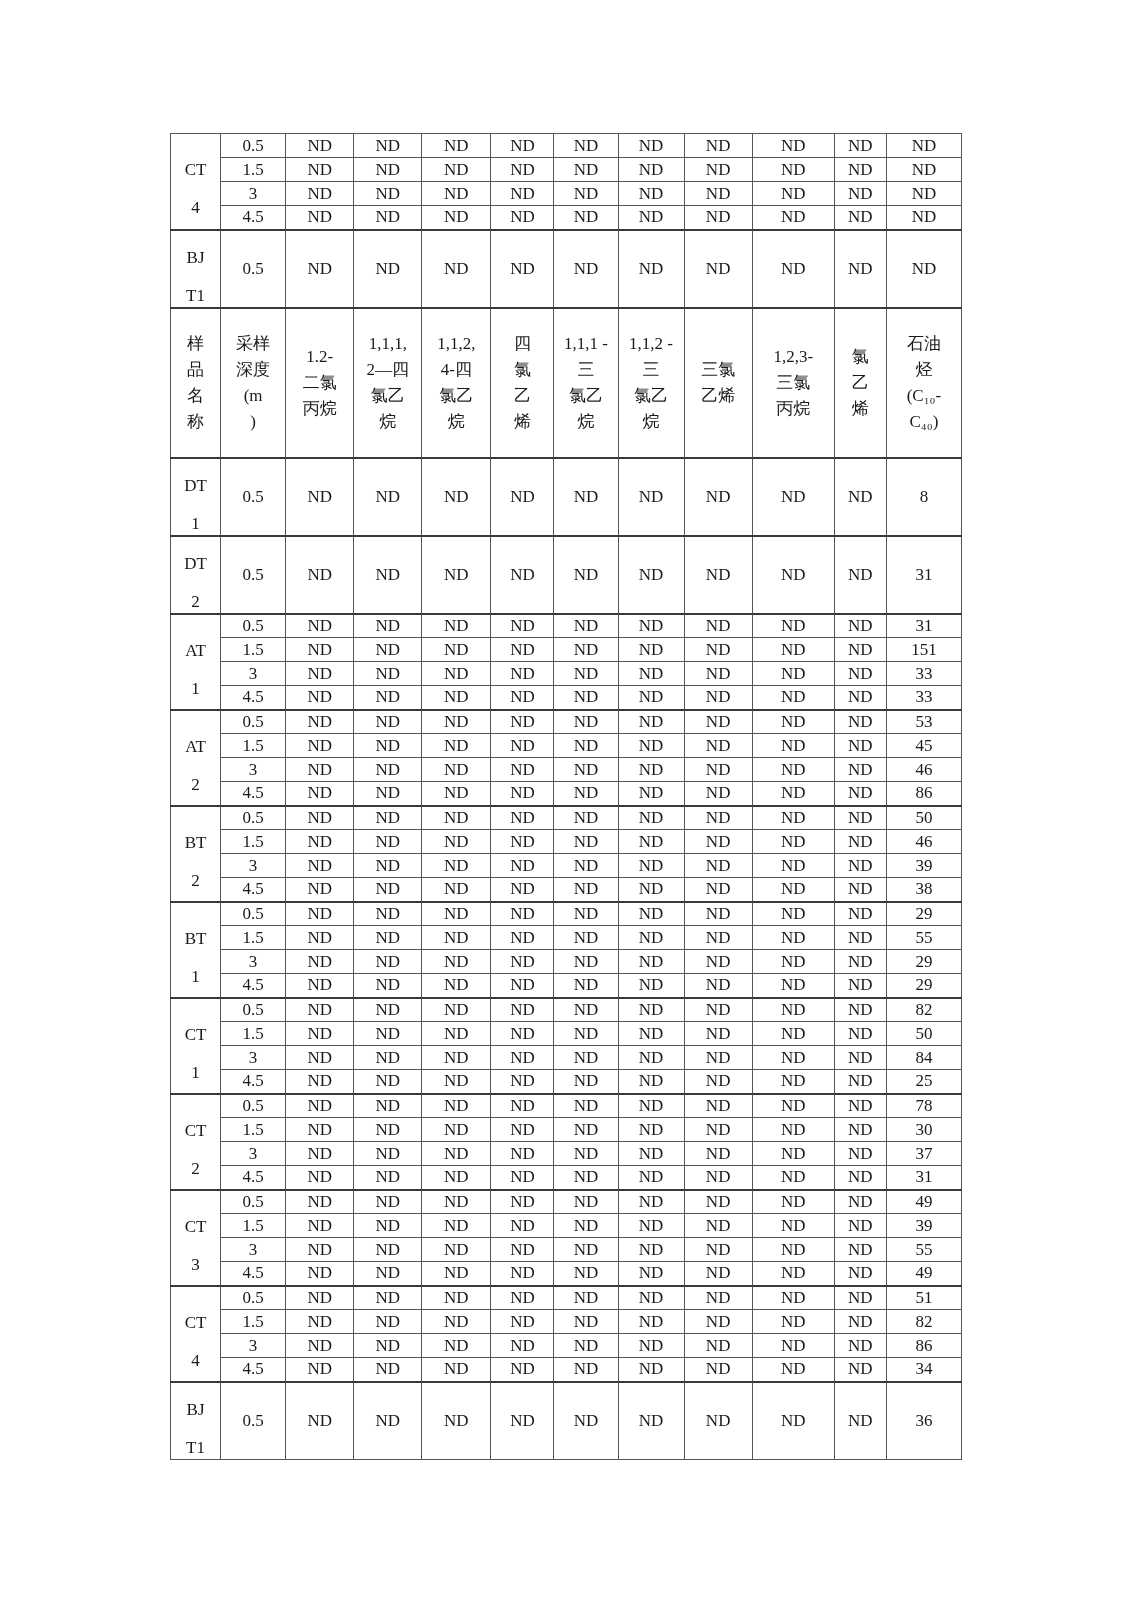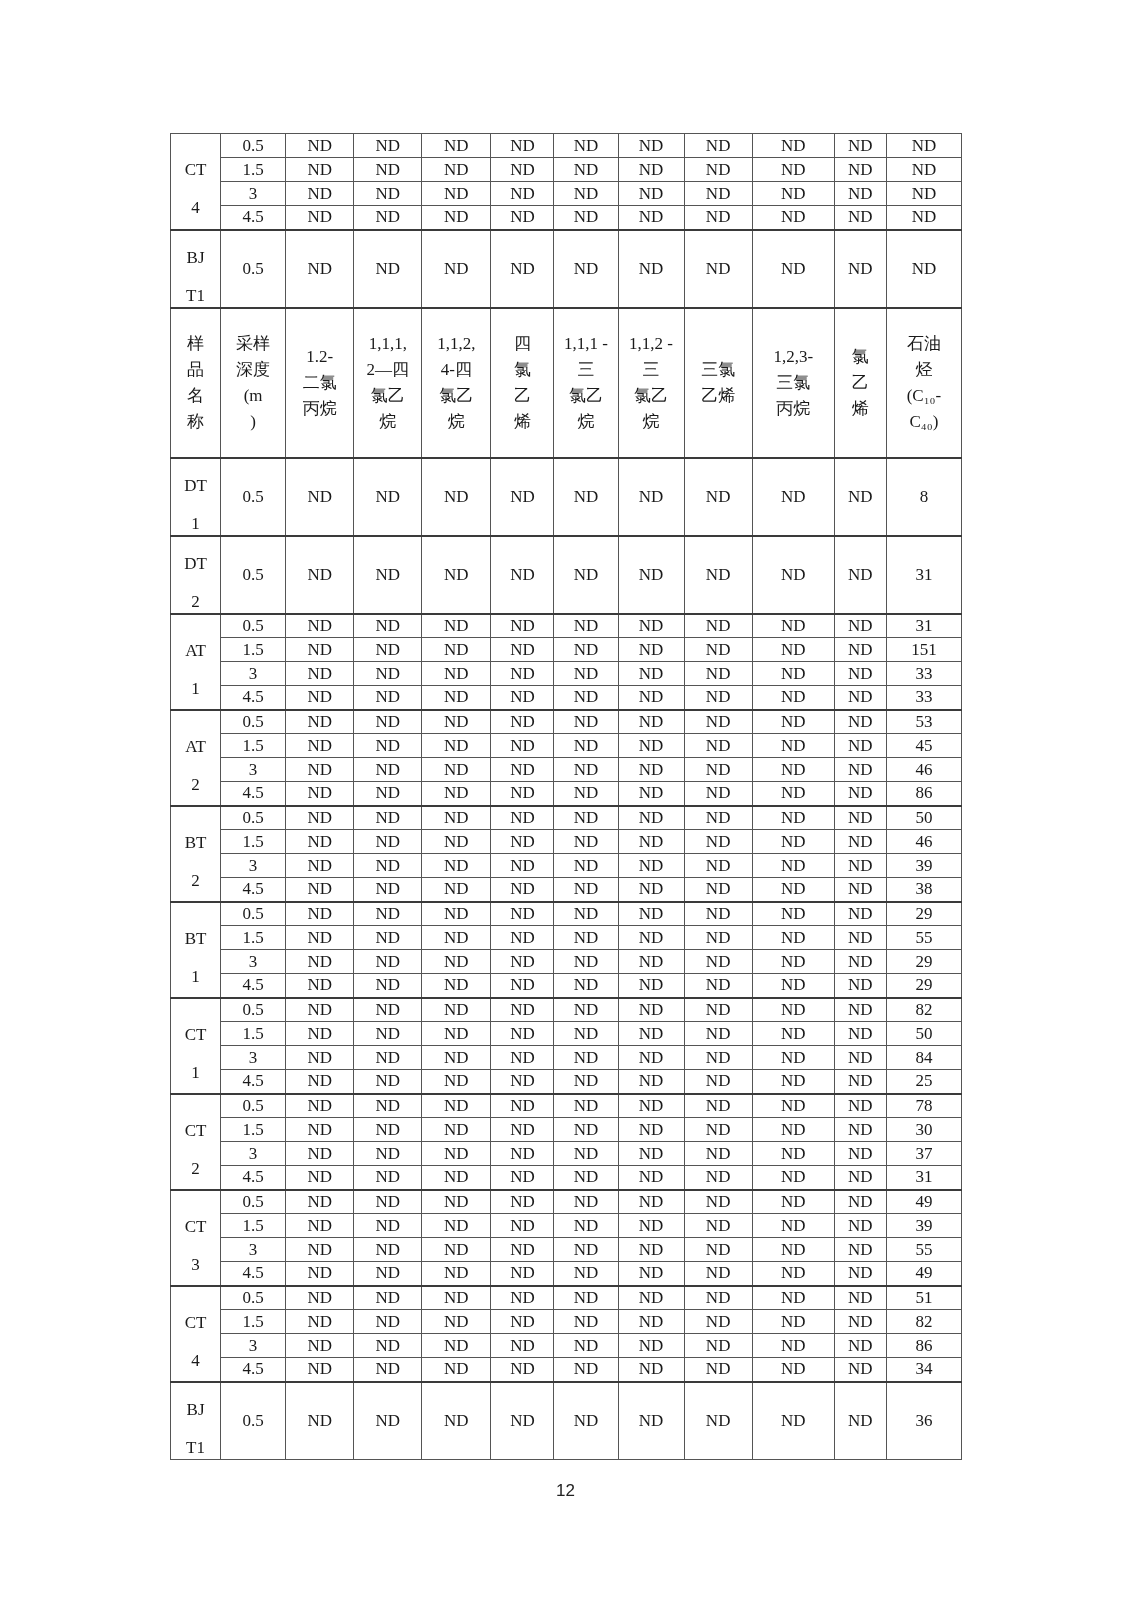--- a/index.html
+++ b/index.html
@@ -678,14 +678,13 @@
           <td class="value-cell">ND</td>
           <td class="value-cell">ND</td>
           <td class="value-cell">ND</td>
           <td class="value-cell">ND</td>
           <td class="value-cell">ND</td>
           <td class="value-cell">ND</td>
           <td class="value-cell">36</td>
         </tr>
       </tbody>
   </table>
-  <div class="page-number">12</div>
 </div>
 
 </body></html>

